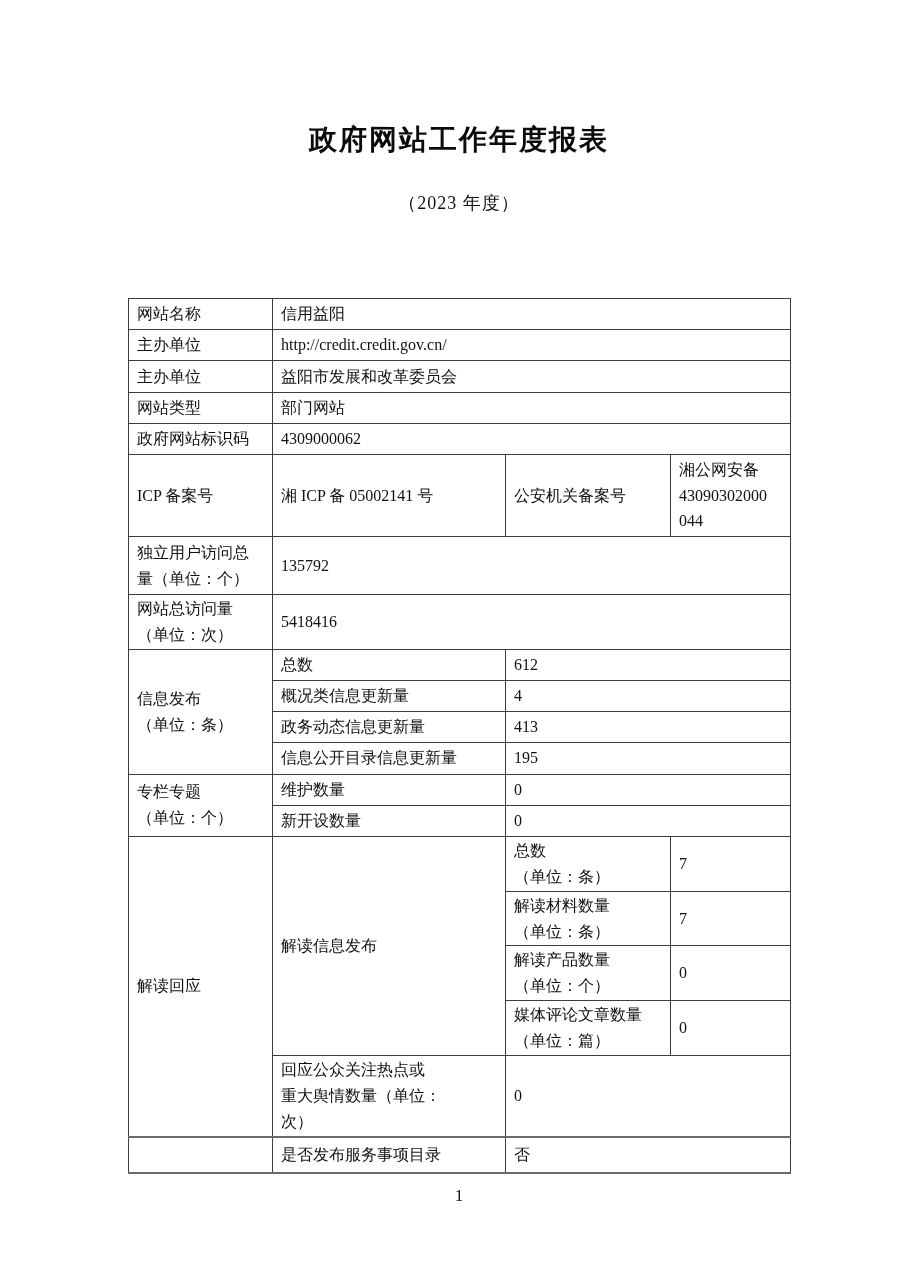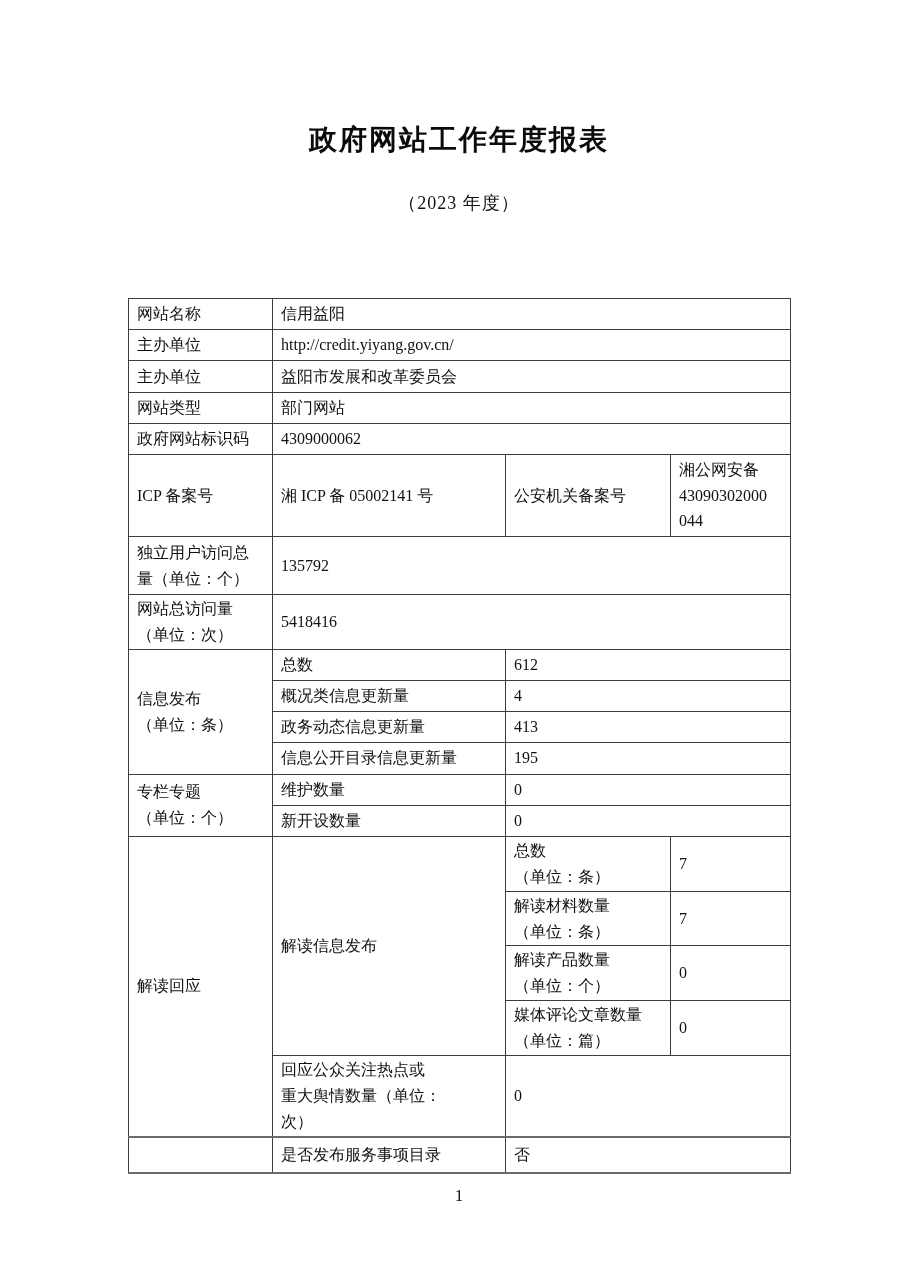--- a/index.html
+++ b/index.html
@@ -80,21 +80,21 @@
       <col style="width:165px">
       <col style="width:120px">
     </colgroup>
     <tbody>
       <tr style="height:31px">
         <td>网站名称</td>
         <td colspan="3">信用益阳</td>
       </tr>
       <tr style="height:31px">
         <td>主办单位</td>
-        <td colspan="3">http://credit.yiyang.gov.cn/</td>
+        <td colspan="3">http://credit.credit.gov.cn/</td>
       </tr>
       <tr style="height:32px">
         <td>主办单位</td>
         <td colspan="3">益阳市发展和改革委员会</td>
       </tr>
       <tr style="height:31px">
         <td>网站类型</td>
         <td colspan="3">部门网站</td>
       </tr>
       <tr style="height:31px">

